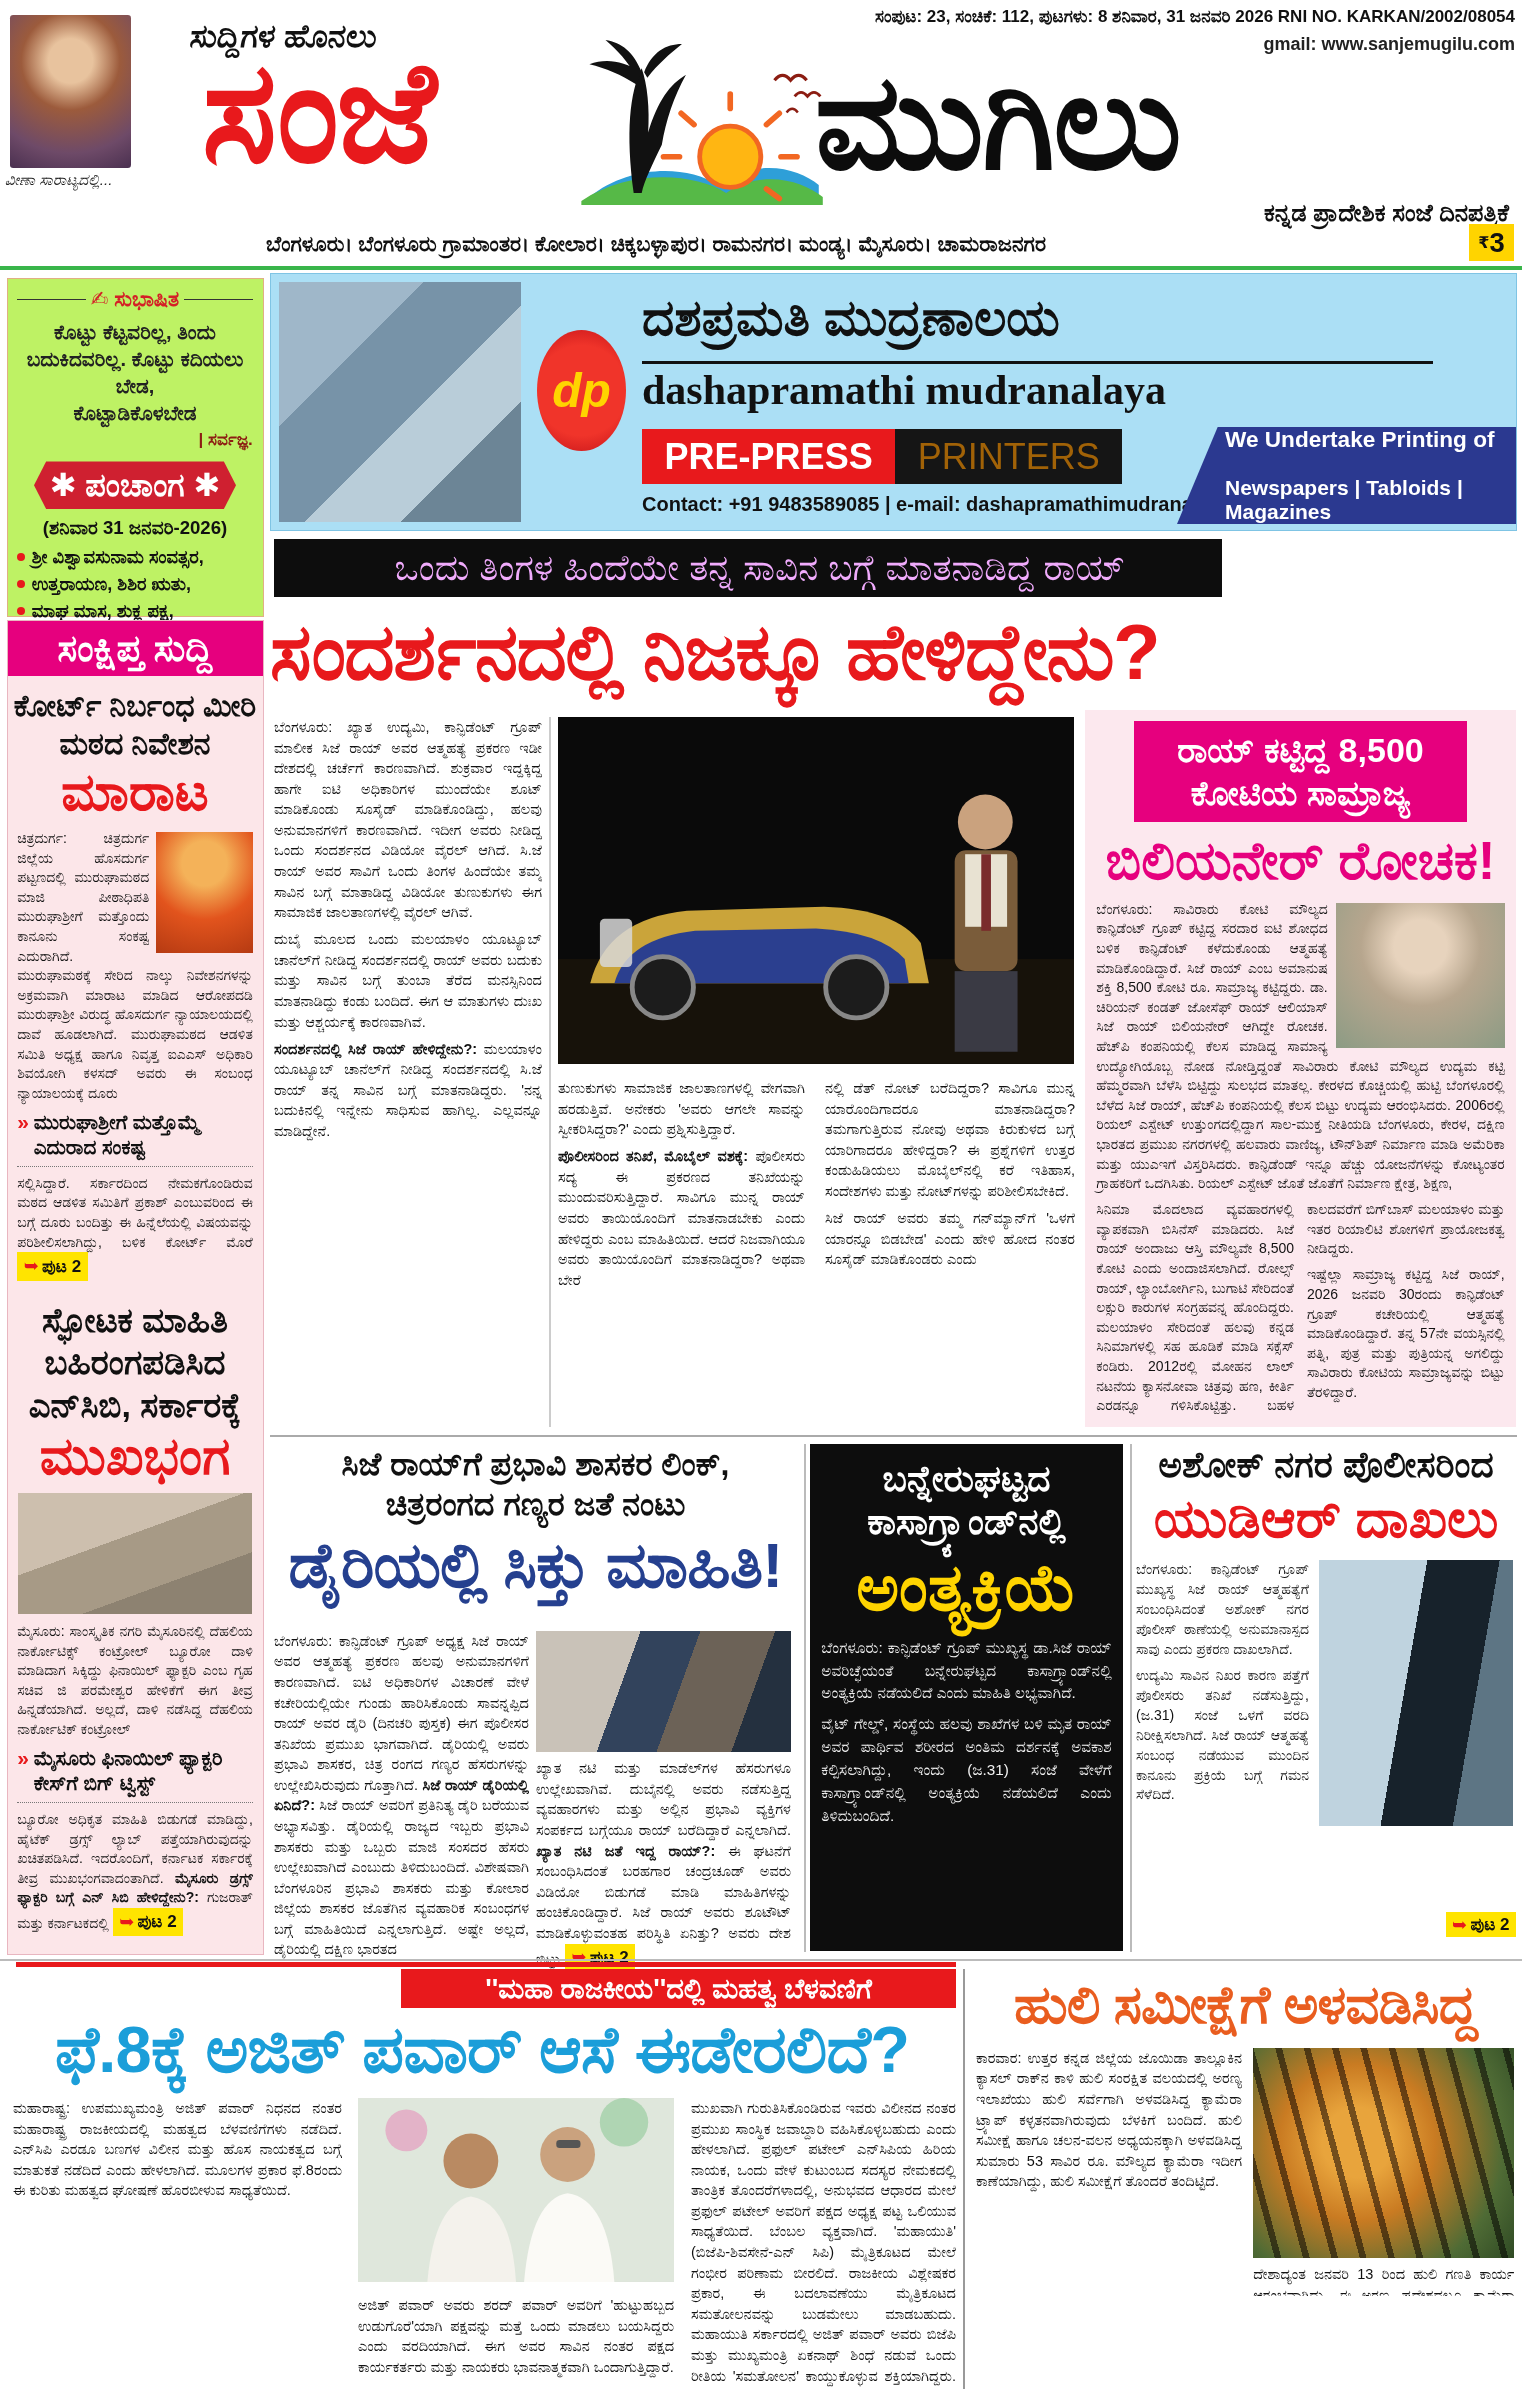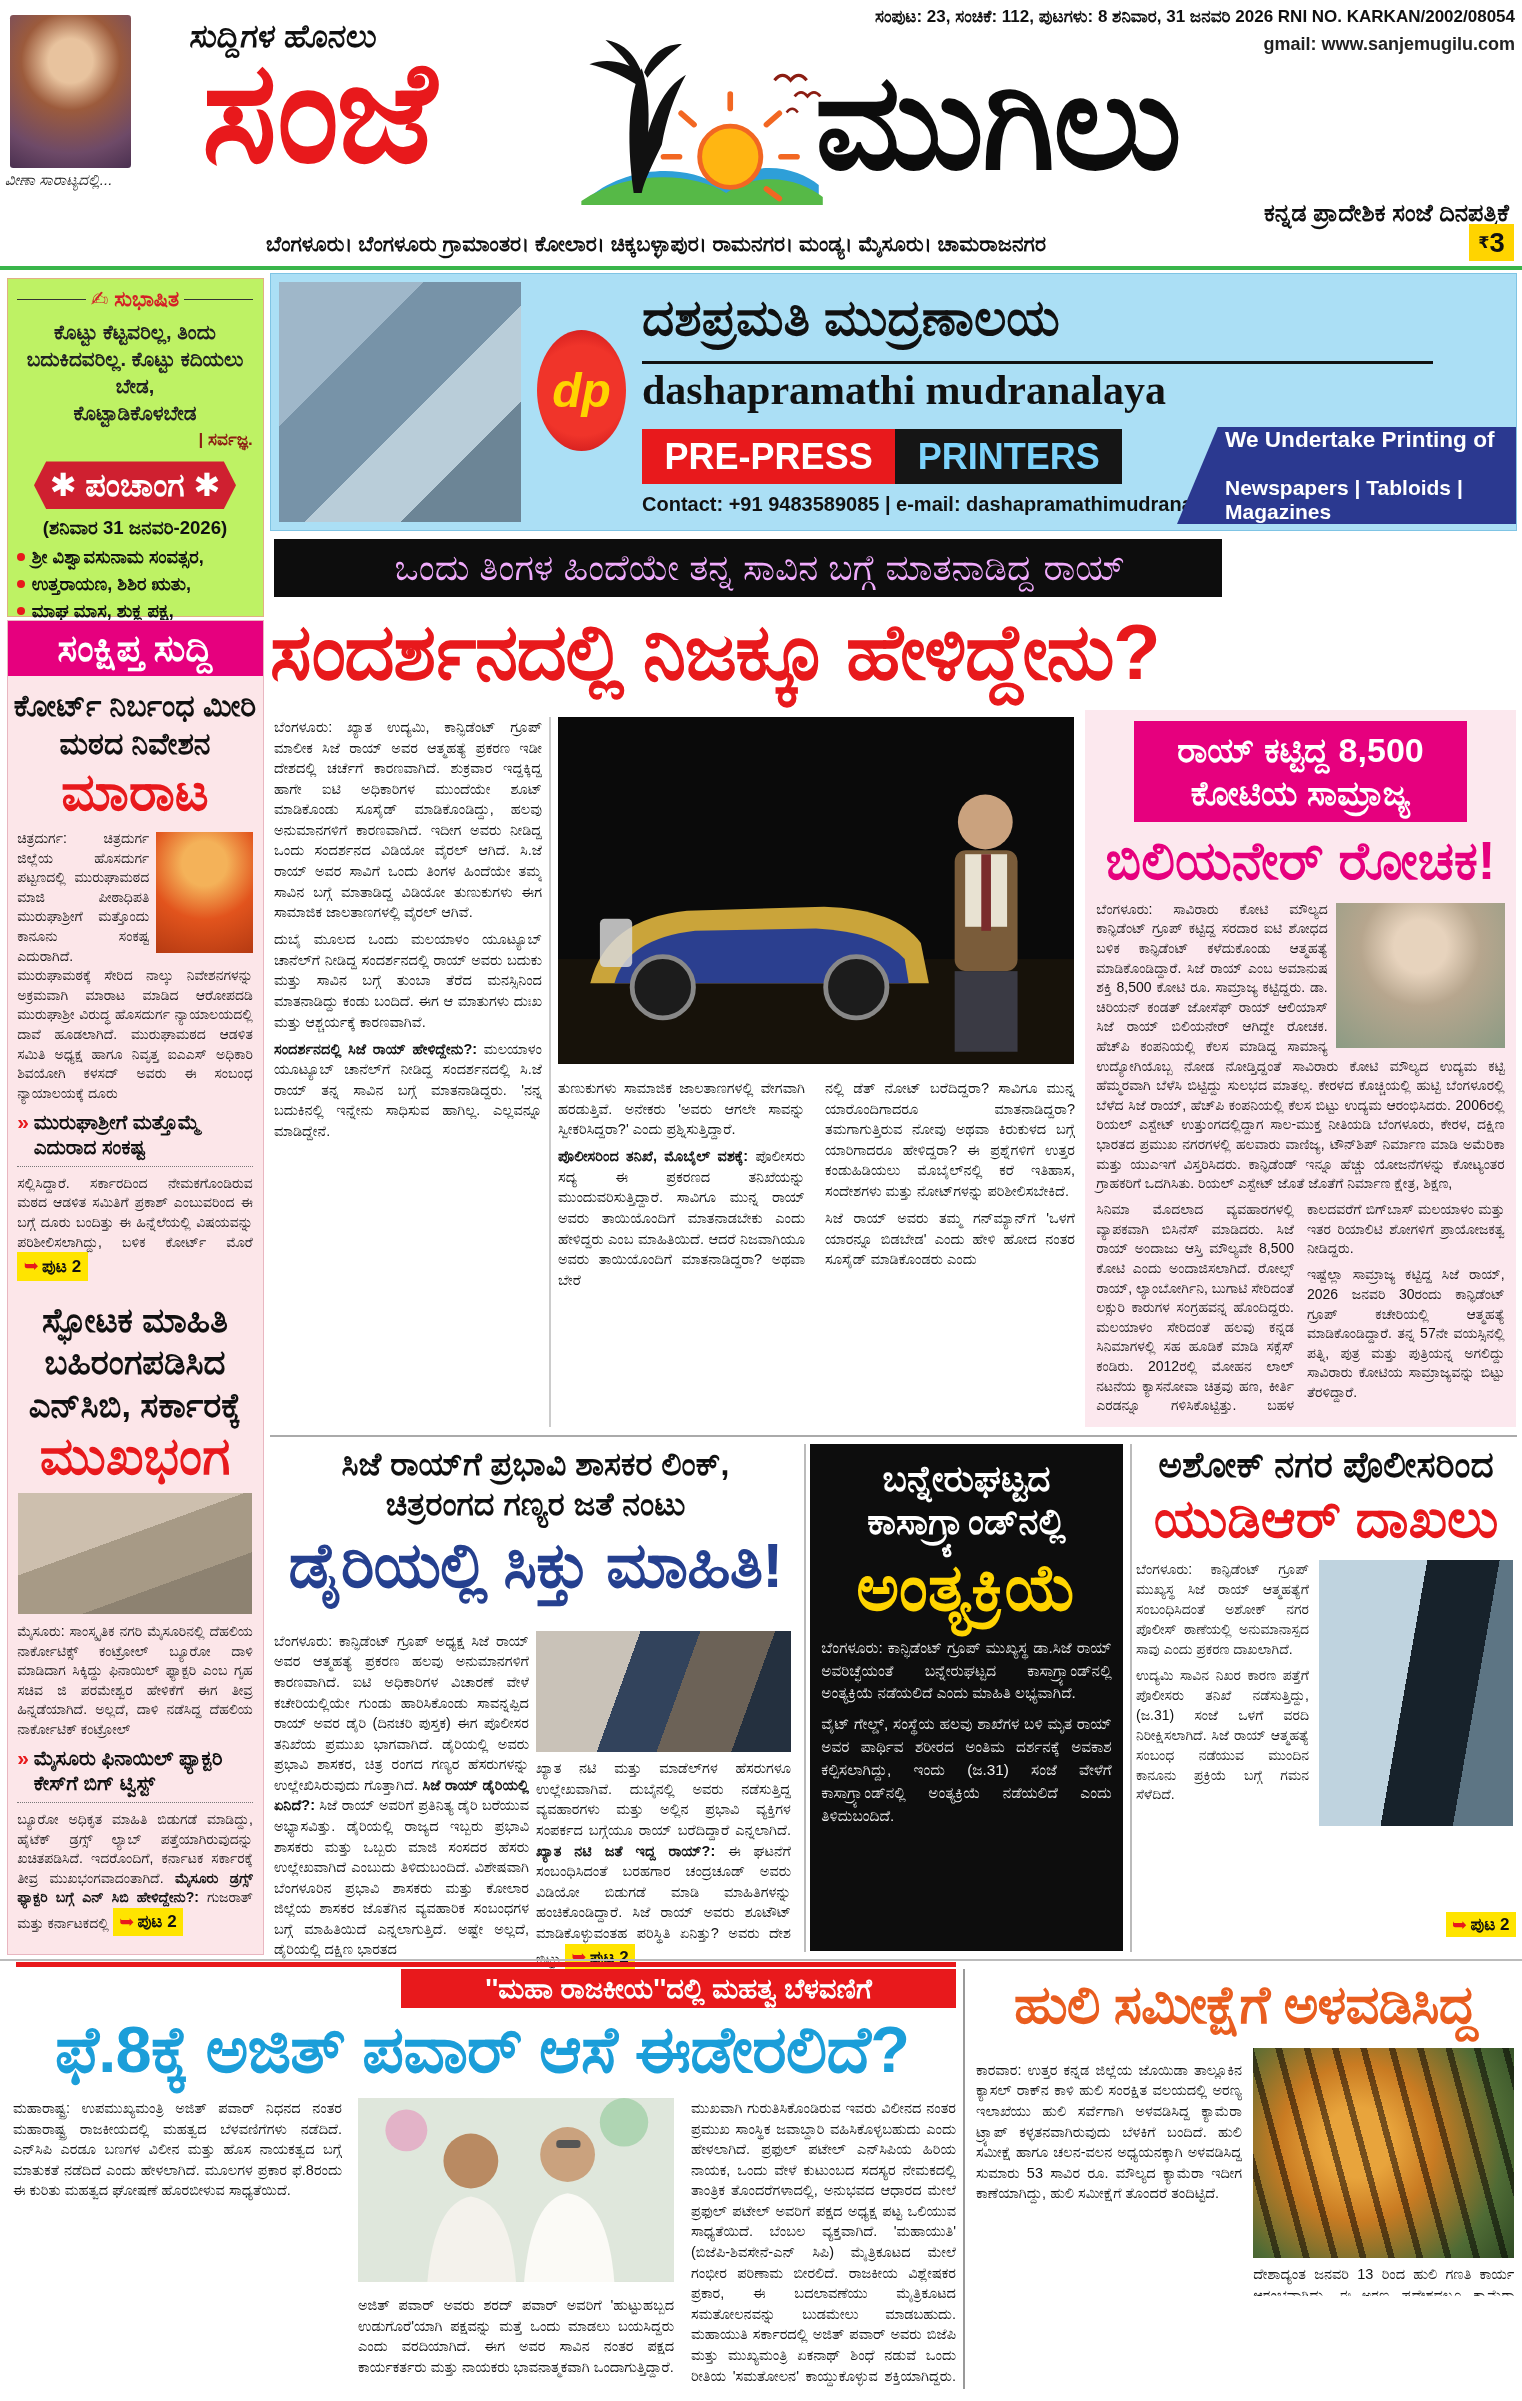--- a/index.html
+++ b/index.html
@@ -55,21 +55,21 @@
   .ad-press{position:absolute;left:8px;top:8px;width:242px;height:240px;background:
      linear-gradient(135deg,#9fb7c9 0 30%,#7793a8 30% 55%,#b9cdd9 55% 75%,#6c8596 75% 100%);}
   .ad-logo{position:absolute;left:266px;top:56px;width:89px;height:121px;border-radius:50%;
      background:radial-gradient(circle,#f0342a 60%,#c31218 100%);display:flex;align-items:center;justify-content:center;
      color:#ffd400;font-size:48px;font-weight:bold;font-style:italic;}
   .ad-kn{position:absolute;left:371px;top:14.5px;width:767px;font-size:50px;font-weight:bold;color:#111;}
   .ad-en{position:absolute;left:371px;top:87px;width:791px;font-size:42px;font-weight:bold;color:#111;
      border-top:3.2px solid #111;padding-top:1.6px;font-family:"Liberation Serif","DejaVu Serif",serif;}
   .ad-tags{position:absolute;left:371px;top:155px;display:flex;}
   .tag-red{background:#e8191c;color:#fff;font-size:36px;font-weight:bold;padding:6.5px 22.6px;}
-  .tag-black{background:#151515;color:#7dd3fc;font-size:36px;font-weight:bold;padding:6.5px 22.6px;}
+  .tag-black{background:#151515;color:#a16207;font-size:36px;font-weight:normal;padding:6.5px 22.6px;}
   .ad-contact{position:absolute;left:371px;top:219px;font-size:20px;font-weight:bold;color:#111;}
   .ad-offer{position:absolute;right:0;top:153px;width:339px;height:97px;background:#2b3990;color:#fff;
      clip-path:polygon(12% 0,100% 0,100% 100%,0 100%);display:flex;flex-direction:column;justify-content:space-between;
      padding-left:48px;box-sizing:border-box;}
   .ad-offer .l1{font-size:22.6px;font-weight:bold;}
   .ad-offer .l2{font-size:21px;font-weight:bold;}
   
   .kicker-bar{top:539px;left:274px;width:924px;height:58px;background:#0d0d0d;color:#f0abfc;
      display:flex;align-items:center;justify-content:center;font-size:36px;font-weight:normal;padding-left:24px;}
   .lead-head{top:607px;left:270px;width:1210px;font-size:78px;font-weight:bold;color:#e8191c;letter-spacing:-1.6px;}
@@ -116,21 +116,21 @@
   .m-head{top:2012px;left:8px;width:948px;text-align:center;font-size:65px;font-weight:bold;color:#1b9ed9;letter-spacing:-0.8px;}
   .m-col1{top:2098px;left:13px;width:329px;height:290px;overflow:hidden;}
   .m-photo{top:2098px;left:358px;width:316px;height:184px;background:
      linear-gradient(120deg,#e6e0da 0 30%,#f3f0ec 30% 60%,#cfd8cf 60% 100%);overflow:hidden;}
   .m-col2{top:2295px;left:358px;width:316px;height:95px;overflow:hidden;}
   .m-col3{top:2098px;left:691px;width:265px;height:290px;overflow:hidden;}
   .vdiv{top:1969px;left:963px;width:1.6px;height:420px;background:#999;}
   .tiger{top:1974px;left:976px;width:539px;}
   .t-head{text-align:center;font-size:53px;font-weight:bold;color:#e95d1f;line-height:1.18;letter-spacing:-0.8px;}
   .t-flex{display:flex;gap:11.3px;margin-top:11.3px;}
-  .t-col{width:266px;height:242px;overflow:hidden;margin-top:12px;}
+  .t-col{width:266px;height:242px;overflow:hidden;}
   .t-photo{width:261px;height:210px;background:
      radial-gradient(circle at 40% 45%,#e8a43c 18%,#c97b22 40%,#4f6b35 75%,#2f4a24 100%);position:relative;overflow:hidden;}
   .t-photo:before{content:"";position:absolute;inset:0;background:
      repeating-linear-gradient(75deg,transparent 0 21px,rgba(20,10,5,.55) 21px 27.4px);mix-blend-mode:multiply;}
   .hdiv1{top:1435px;left:270px;width:1247px;height:1.6px;background:#aaa;}
   .hdiv2{top:1959px;left:0px;width:1523px;height:1.6px;background:#bbb;}
   .vdiv2{top:1444px;left:804px;width:1.6px;height:508px;background:#bbb;}
   .vdiv3{top:1444px;left:1130px;width:1.6px;height:508px;background:#bbb;}
   .vdiv4{top:717px;left:549px;width:1.6px;height:710px;background:#ccc;}
 </style>

